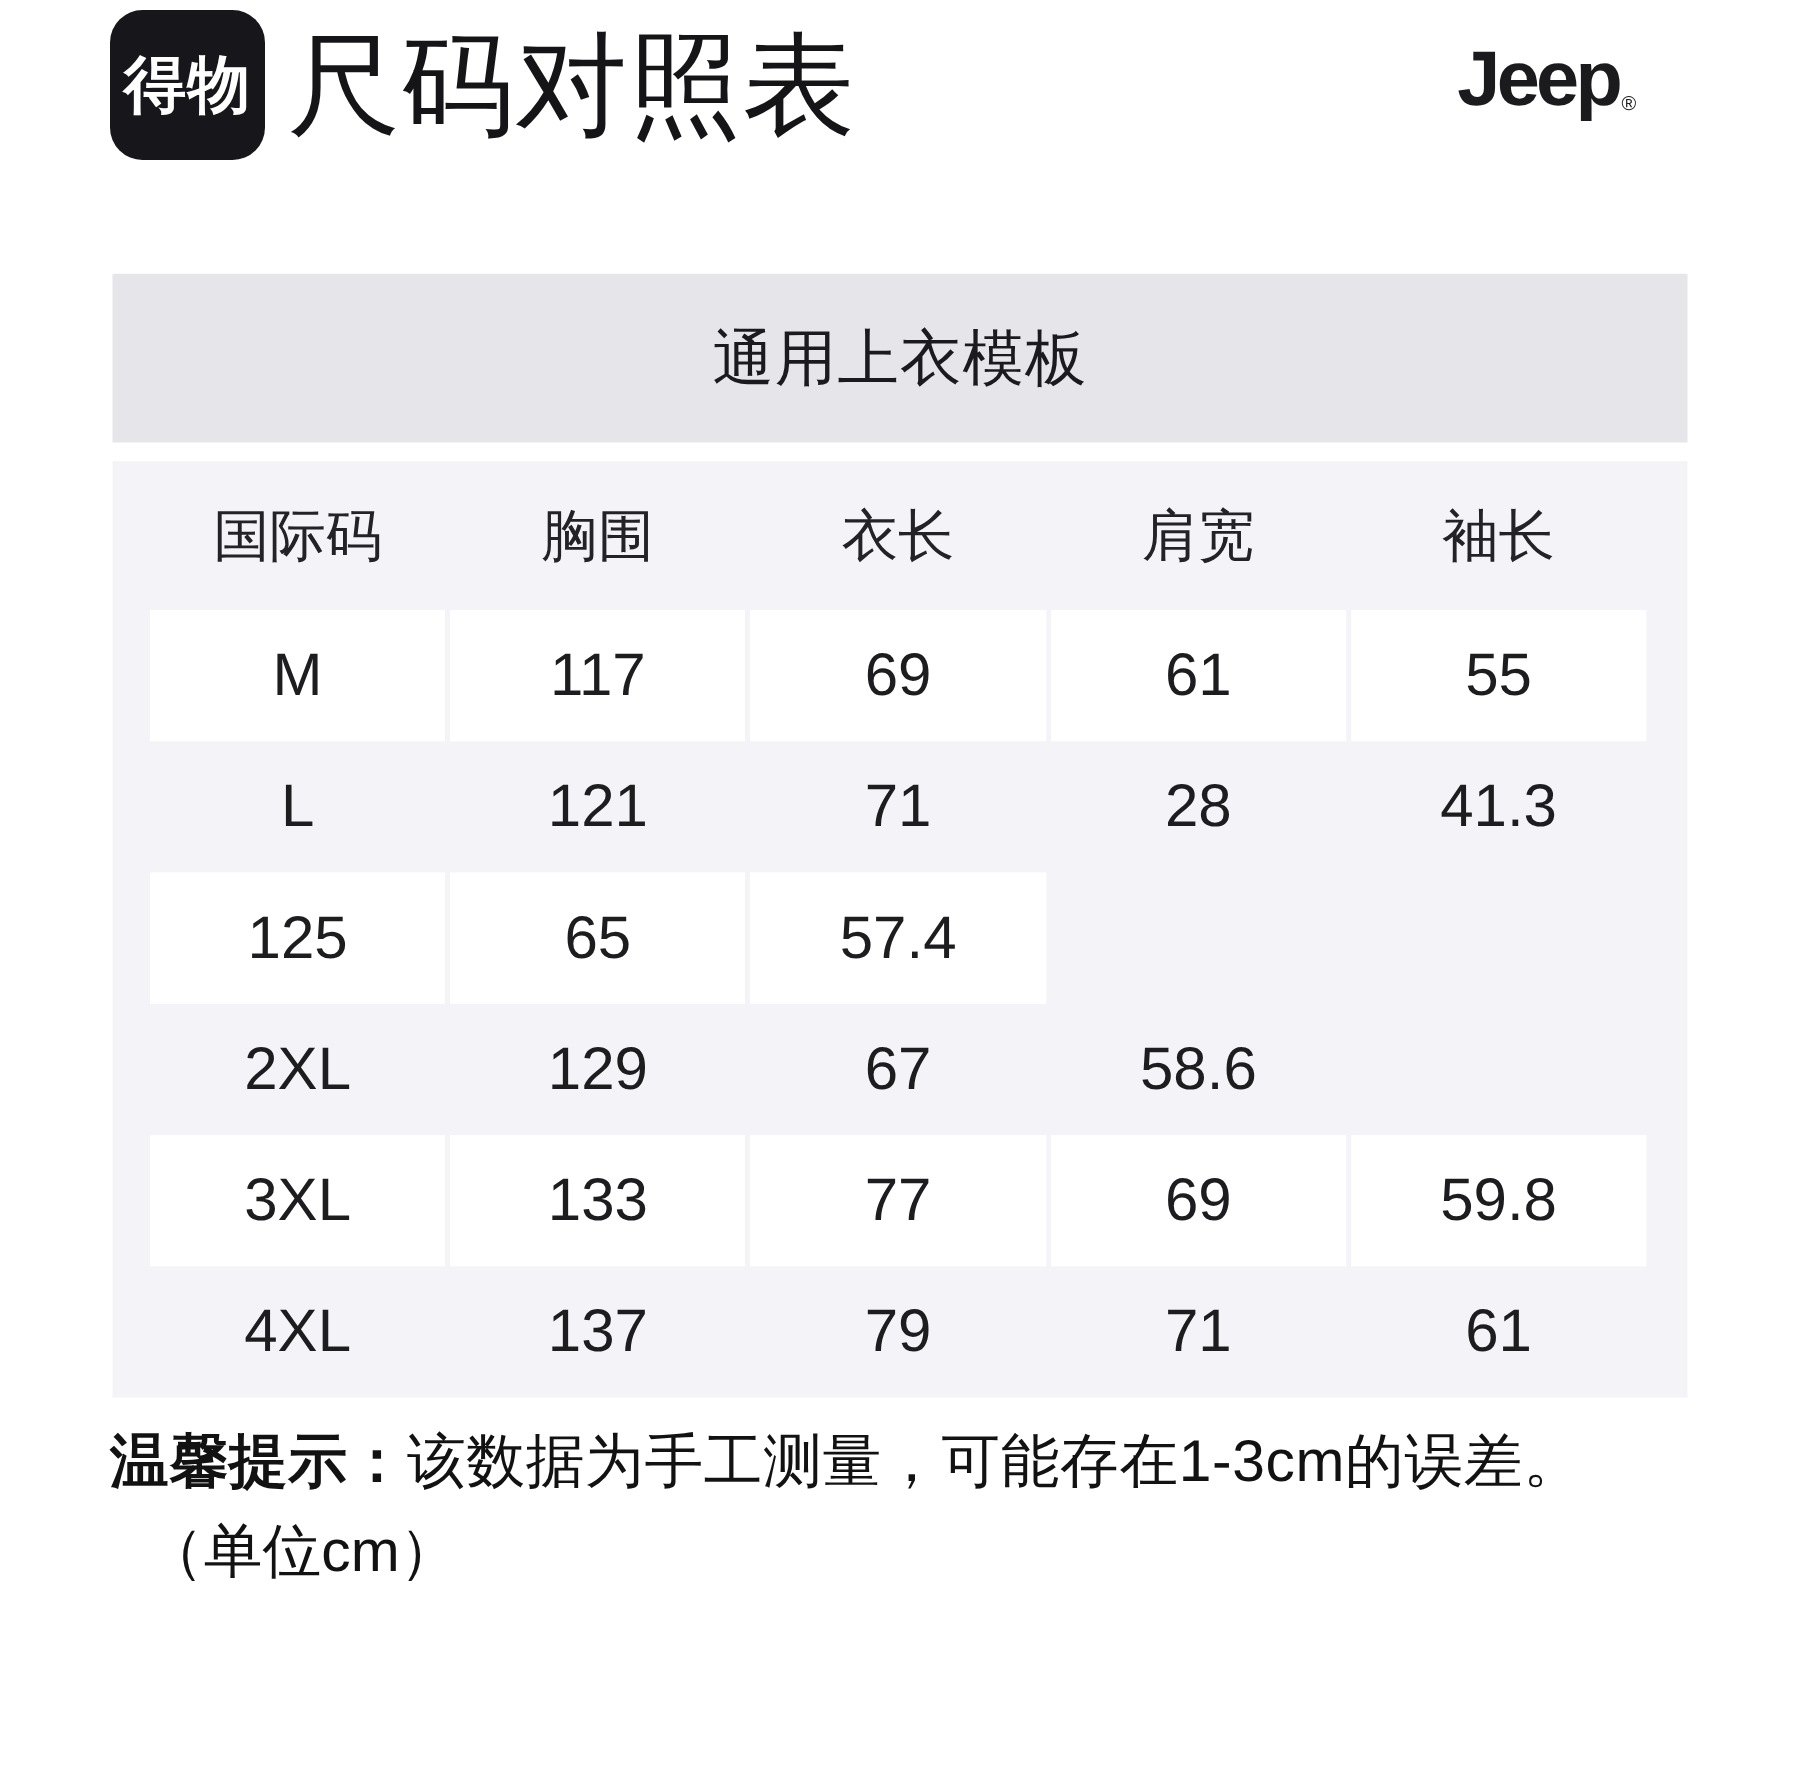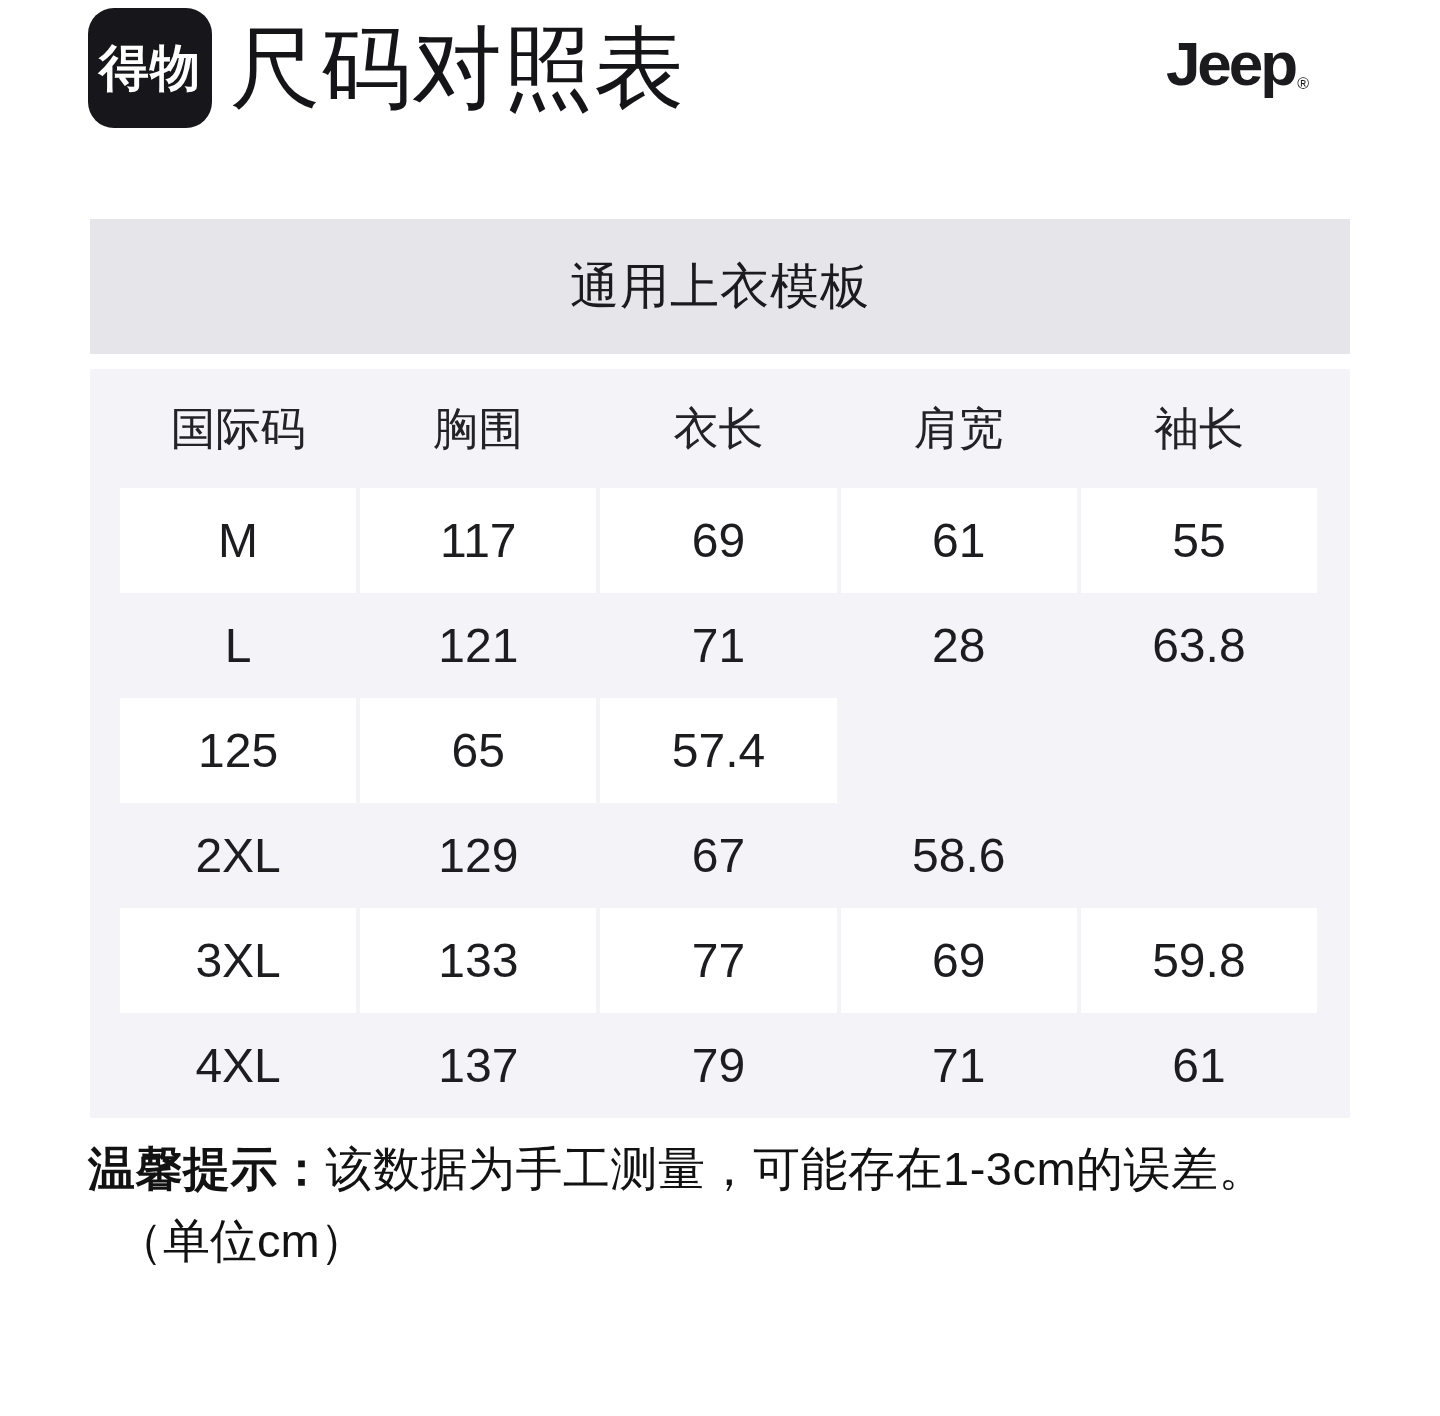--- a/index.html
+++ b/index.html
@@ -164,21 +164,21 @@
         <div class="t-cell">117</div>
         <div class="t-cell">69</div>
         <div class="t-cell">61</div>
         <div class="t-cell">55</div>
       </div>
       <div class="t-row body-row">
         <div class="t-cell">L</div>
         <div class="t-cell">121</div>
         <div class="t-cell">71</div>
         <div class="t-cell">28</div>
-        <div class="t-cell">63.8</div>
+        <div class="t-cell">41.3</div>
       </div>
       <div class="t-row body-row white-cells">
         <div class="t-cell">125</div>
         <div class="t-cell">65</div>
         <div class="t-cell">57.4</div>
       </div>
       <div class="t-row body-row">
         <div class="t-cell">2XL</div>
         <div class="t-cell">129</div>
         <div class="t-cell">67</div>

